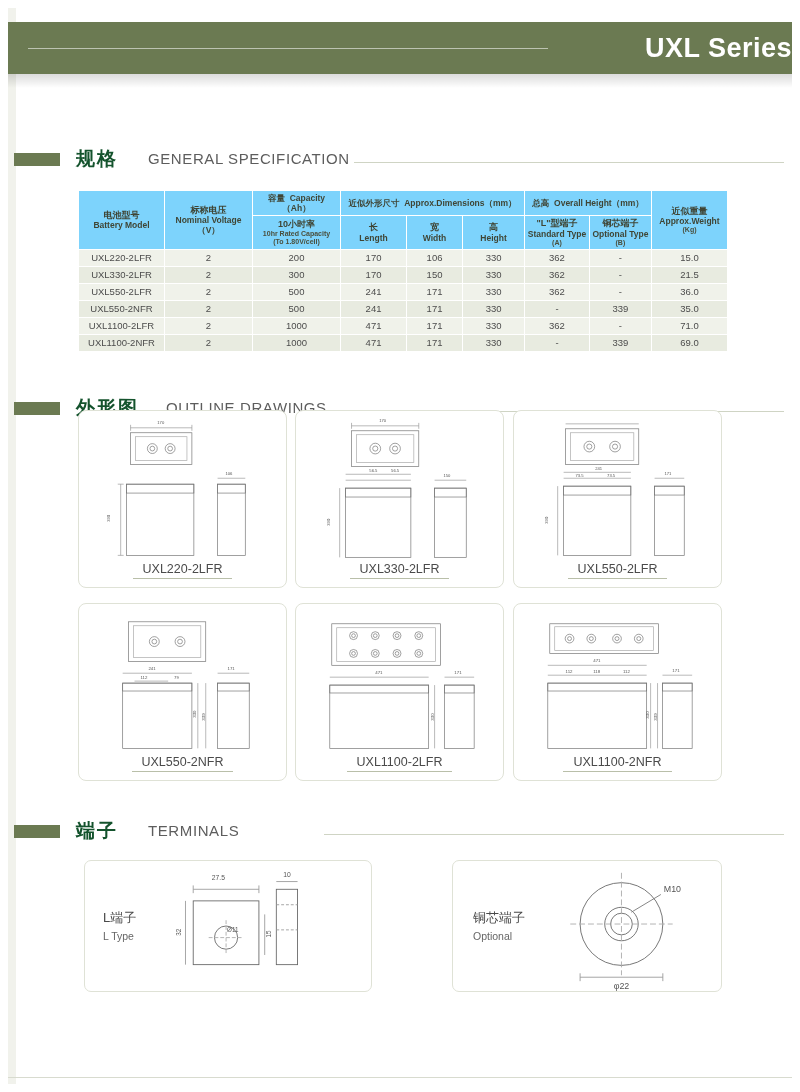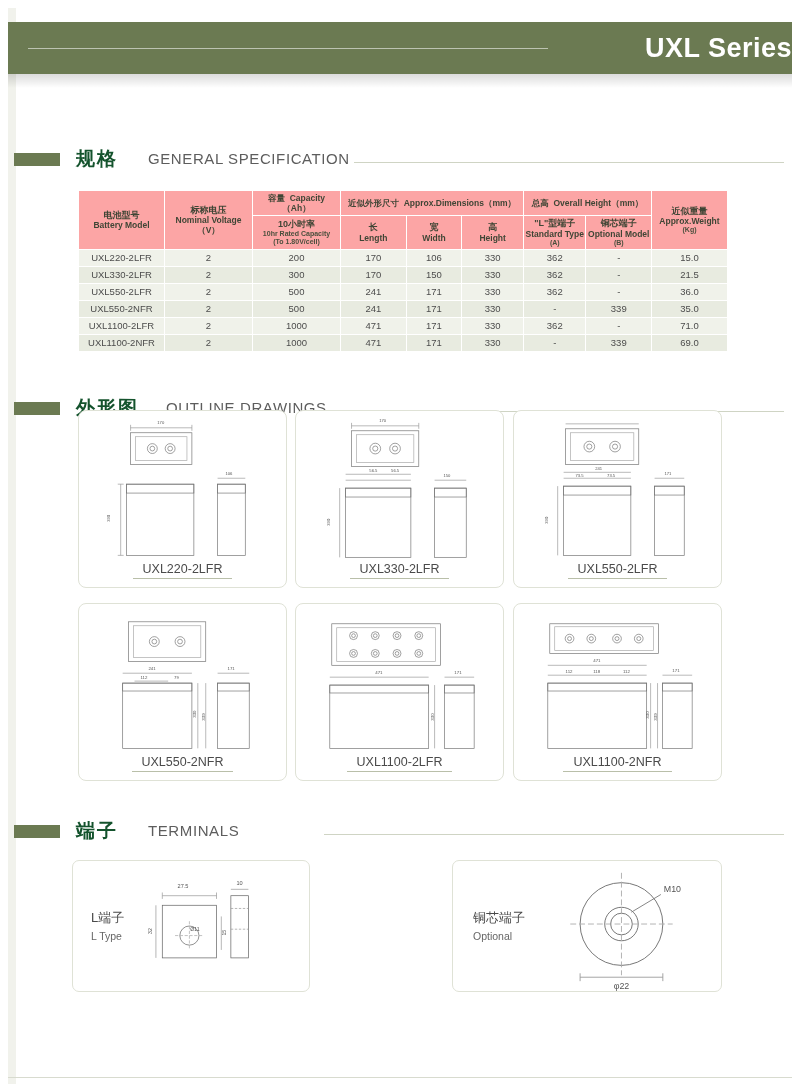--- a/index.html
+++ b/index.html
@@ -60,21 +60,21 @@
   }
 
   
   .spec-wrap { position:absolute; left:78px; top:190px; width:650px; }
   table.spec { border-collapse:collapse; width:650px; font-size:9px; }
   table.spec th, table.spec td {
     border:1px solid #ffffff;
     text-align:center; vertical-align:middle;
     padding:2px 1px; line-height:1.18;
   }
-  table.spec thead th { background:#fca5a5; color:#3f4535; font-weight:600; }
+  table.spec thead th { background:#7dd3fc; color:#3f4535; font-weight:600; }
   table.spec thead th .cn { display:block; font-size:9px; }
   table.spec thead th .en { display:block; font-size:8.5px; }
   table.spec thead th .sub { display:block; font-size:7px; color:#4a4f3d; }
   table.spec tbody td { background:#f0f2ea; color:#4c4c4c; height:17px; font-size:9.5px;}
   table.spec tbody tr:nth-child(even) td { background:#e8ebe0; }
   table.spec tbody td.model { text-align:center; }
 
   
   .card {
     position:absolute;
@@ -167,21 +167,21 @@
           <span class="cn">高</span>
           <span class="en">Height</span>
         </th>
         <th>
           <span class="cn">"L"型端子</span>
           <span class="en">Standard Type</span>
           <span class="sub">(A)</span>
         </th>
         <th>
           <span class="cn">铜芯端子</span>
-          <span class="en">Optional Model</span>
+          <span class="en">Optional Type</span>
           <span class="sub">(B)</span>
         </th>
       </tr>
     </thead>
     <tbody>
       <tr>
         <td class="model">UXL220-2LFR</td>
         <td>2</td>
         <td>200</td>
         <td>170</td>
@@ -454,21 +454,21 @@
   <div class="card-caption"><span class="ul">UXL1100-2NFR</span></div>
 </div>
 
 <div class="sec" style="top:818px;">
   <div class="sq"></div>
   <div class="cn">端子</div>
   <div class="en" style="left:134px;text-align:center;">TERMINALS</div>
   <div class="line" style="width:460px;"></div>
 </div>
 
-<div class="term-card" style="left:72px; top:860px; width:238px; height:132px;">
+<div class="term-card" style="left:84px; top:860px; width:288px; height:132px;">
   <svg class="dwg" viewBox="0 0 296 132">
     <g stroke="#666" fill="none" stroke-width="0.9">
       <rect x="112" y="40" width="68" height="66"></rect>
       <circle cx="146" cy="78" r="12"></circle>
       <line x1="146" y1="60" x2="146" y2="96" stroke="#aaa" stroke-dasharray="4 2"></line>
       <line x1="128" y1="78" x2="164" y2="78" stroke="#aaa" stroke-dasharray="4 2"></line>
       <rect x="198" y="28" width="22" height="78"></rect>
       <line x1="198" y1="44" x2="220" y2="44" stroke="#999" stroke-dasharray="3 2"></line>
       <line x1="198" y1="70" x2="220" y2="70" stroke="#999" stroke-dasharray="3 2"></line>
       <line x1="112" y1="28" x2="180" y2="28" stroke="#999"></line>

